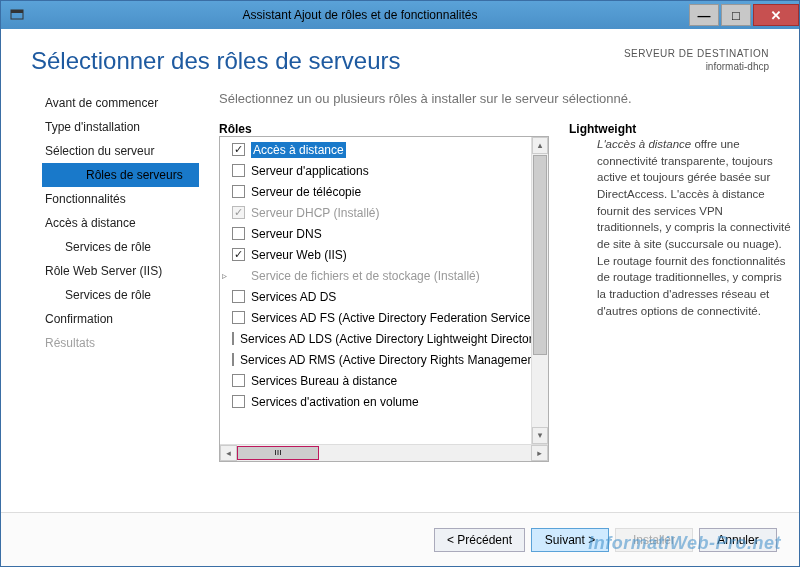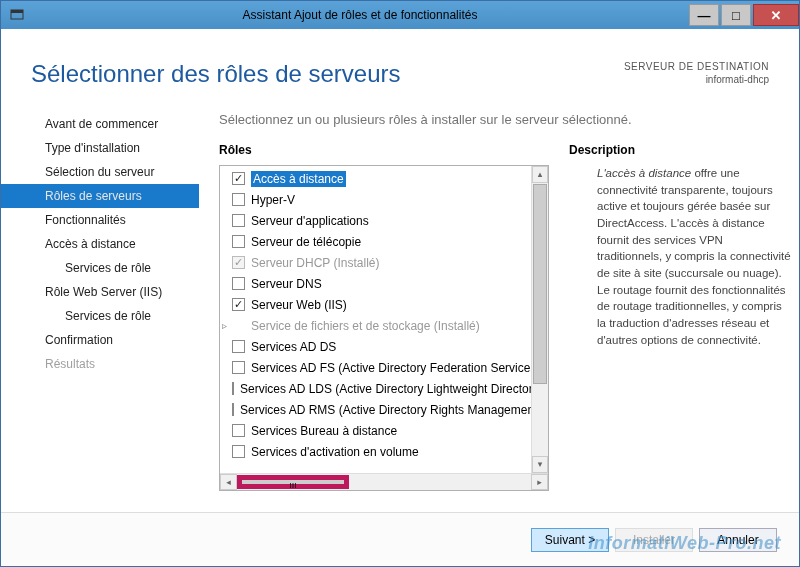--- a/index.html
+++ b/index.html
@@ -4,55 +4,55 @@
 <style>
 * { box-sizing: border-box; margin: 0; padding: 0; }
 body { font-family: "Segoe UI", Tahoma, sans-serif; font-size: 12px; background: #fff; width: 800px; height: 567px; overflow: hidden; }
 .window { width: 800px; height: 567px; border: 1px solid #3a6ea5; background: #fff; display: flex; flex-direction: column; }
 .titlebar { height: 28px; background: linear-gradient(#5aa2d8,#4a90c8); display: flex; align-items: center; color: #000; position: relative; justify-content: center; }
 .titlebar .icon { width: 16px; height: 16px; margin: 0 8px; display: inline-flex; align-items: center; justify-content: center; }
 .titlebar .title { flex: 1; text-align: center; font-size: 12px; color: #000; }
 .titlebar .winbtns { display: flex; }
 .titlebar .winbtn { width: 30px; height: 22px; background: #c8c8c8; border: 1px solid #999; margin-left: 2px; display: flex; align-items: center; justify-content: center; cursor: pointer; font-family: sans-serif; font-size: 13px; font-weight: bold; }
 .titlebar .winbtn.close { background: #c75050; color: #fff; border-color: #a03030; width: 46px; }
-.body { flex: 1; display: flex; flex-direction: column; background: #fff; padding: 13px 0 0 0; position: relative; gap: 8px; }
+.body { flex: 1; display: flex; flex-direction: column; background: #fff; padding: 0 0 0 0; position: relative; }
 .header { padding: 18px 30px 10px 30px; display: flex; justify-content: space-between; align-items: flex-start; }
 .header h1 { font-size: 24px; font-weight: 300; color: #1e5aa0; }
 .header .dest { text-align: right; font-size: 10px; color: #555; line-height: 1.3; }
 .header .dest .lbl { text-transform: uppercase; letter-spacing: .5px; }
 .content { flex: 1; display: flex; padding: 0 0 0 0; }
 .sidebar { width: 198px; padding: 6px 0 0 0; }
 .sidebar .item { padding: 5px 10px 5px 44px; color: #222; cursor: pointer; font-size: 12px; white-space: nowrap; }
 .sidebar .item.sub { padding-left: 64px; }
-.sidebar .item.active { background: #1979ca; color: #e5e5e5; }
+.sidebar .item.active { background: #1979ca; color: #000000; margin-left: 41px; }
 .sidebar .item.disabled { color: #a0a0a0; }
 .main { flex: 1; padding: 6px 8px 0 20px; display: flex; flex-direction: column; }
 .instr { font-size: 13px; color: #737373; margin-bottom: 16px; }
 .cols { display: flex; gap: 20px; }
 .rolecol { width: 330px; }
 .desccol { flex: 1; }
-.sect-label { font-weight: bold; font-size: 12px; margin-bottom: 8px; }
+.sect-label { font-weight: bold; font-size: 12px; margin-bottom: 0; }
 .listwrap { border: 1px solid #b0b0b0; height: 326px; display: flex; flex-direction: column; }
 .listbody { flex: 1; overflow: hidden; position: relative; }
 .listitems { padding: 2px 0; }
 .row { display: flex; align-items: center; padding: 2px 6px 2px 12px; height: 21px; font-size: 12px; white-space: nowrap; }
 .row .cb { width: 13px; height: 13px; border: 1px solid #888; margin-right: 6px; display: inline-flex; align-items: center; justify-content: center; background: #fff; font-size: 11px; line-height: 1; }
 .row .cb.checked::after { content: "✓"; color: #1a1a1a; }
 .row .cb.checked.dis::after { color: #999; }
 .row .cb.dis { border-color: #bbb; background: #f4f4f4; }
 .row.dis .lbl { color: #999; }
 .row .exp { width: 10px; display: inline-block; color: #888; margin-left: -10px; font-size: 10px; }
 .row.sel .lbl { background: #1979ca; color: #fff; padding: 1px 2px; }
 .vscroll { position: absolute; right: 0; top: 0; bottom: 0; width: 17px; background: #f0f0f0; border-left: 1px solid #ddd; }
 .vscroll .arrow { height: 17px; background: #f0f0f0; border: 1px solid #ccc; text-align: center; font-size: 9px; line-height: 15px; color: #666; }
 .vscroll .thumb { background: #cdcdcd; border: 1px solid #aaa; position: absolute; left: 1px; right: 1px; top: 18px; height: 200px; }
 .hscroll { height: 17px; background: #f0f0f0; border-top: 1px solid #ddd; display: flex; }
 .hscroll .arrow { width: 17px; background: #f0f0f0; border: 1px solid #ccc; text-align: center; font-size: 9px; line-height: 15px; color: #666; }
 .hscroll .track { flex: 1; position: relative; }
-.hscroll .thumb { position: absolute; left: 0; top: 1px; bottom: 1px; width: 112px; background: #cdcdcd; border: 5px solid #be185d; text-align: center; font-size: 9px; }
+.hscroll .thumb { position: absolute; left: 0; top: 1px; bottom: 1px; width: 82px; background: #cdcdcd; border: 1px solid #be185d; text-align: center; font-size: 9px; }
 .desc p { font-size: 11.5px; color: #444; line-height: 1.45; margin-left: 28px; }
 .desc .ital { font-style: italic; }
 .footer { height: 54px; border-top: 1px solid #ddd; display: flex; align-items: center; justify-content: flex-end; padding: 0 22px; gap: 6px; background: #fbfbfb; }
 .footer button { height: 24px; padding: 0 12px; font-size: 12px; border: 1px solid #aab; background: #eef1f5; cursor: pointer; min-width: 78px; }
 .footer button.primary { background: #cfeaff; border-color: #5aa2d8; text-align: center; }
 .footer button:disabled { color: #aaa; background: #f2f2f2; border-color: #ddd; cursor: default; }
 .watermark { position: absolute; right: 18px; bottom: 12px; font-size: 18px; font-style: italic; color: rgba(60,140,200,.55); font-weight: bold; pointer-events: none; letter-spacing: .5px; }
 </style>
 </head>
 <body>
@@ -104,24 +104,20 @@
         <div class="instr">Sélectionnez un ou plusieurs rôles à installer sur le serveur sélectionné.</div>
         <div class="cols">
           <div class="rolecol">
             <div class="sect-label">Rôles</div>
             <div class="listwrap">
               <div class="listbody">
                 <div class="listitems" id="roles">
                     <div class="row sel">
                       <span class="cb checked"></span>
                       <span class="lbl">Accès à distance</span>
-                    </div>
-                    <div class="row">
-                      <span class="cb"></span>
-                      <span class="lbl">Hyper-V</span>
                     </div>
                     <div class="row">
                       <span class="cb"></span>
                       <span class="lbl">Serveur d'applications</span>
                     </div>
                     <div class="row">
                       <span class="cb"></span>
                       <span class="lbl">Serveur de télécopie</span>
                     </div>
                     <div class="row dis">
@@ -175,31 +171,32 @@
               <div class="hscroll">
                 <div class="arrow">◂</div>
                 <div class="track">
                     <div class="thumb">ııı</div>
                   </div>
                 <div class="arrow">▸</div>
               </div>
             </div>
           </div>
           <div class="desccol">
-            <div class="sect-label">Description</div>
+            <div class="sect-label">Lightweight</div>
             <div class="desc">
               <p><span class="ital">L'accès à distance</span><span> offre une connectivité transparente, toujours active et toujours gérée basée sur DirectAccess. L'accès à distance fournit des services VPN traditionnels, y compris la connectivité de site à site (succursale ou nuage). Le routage fournit des fonctionnalités de routage traditionnelles, y compris la traduction d'adresses réseau et d'autres options de connectivité.</span></p>
             </div>
           </div>
         </div>
       </div>
 
     </div>
 
     <div class="footer">
+      <button>&lt; Précédent</button>
       <button class="primary">Suivant &gt;</button>
       <button disabled="">Installer</button>
       <button>Annuler</button>
     </div>
 
     <div class="watermark">InformatiWeb-Pro.net</div>
   </div>
 </div>
 
 </body></html>

